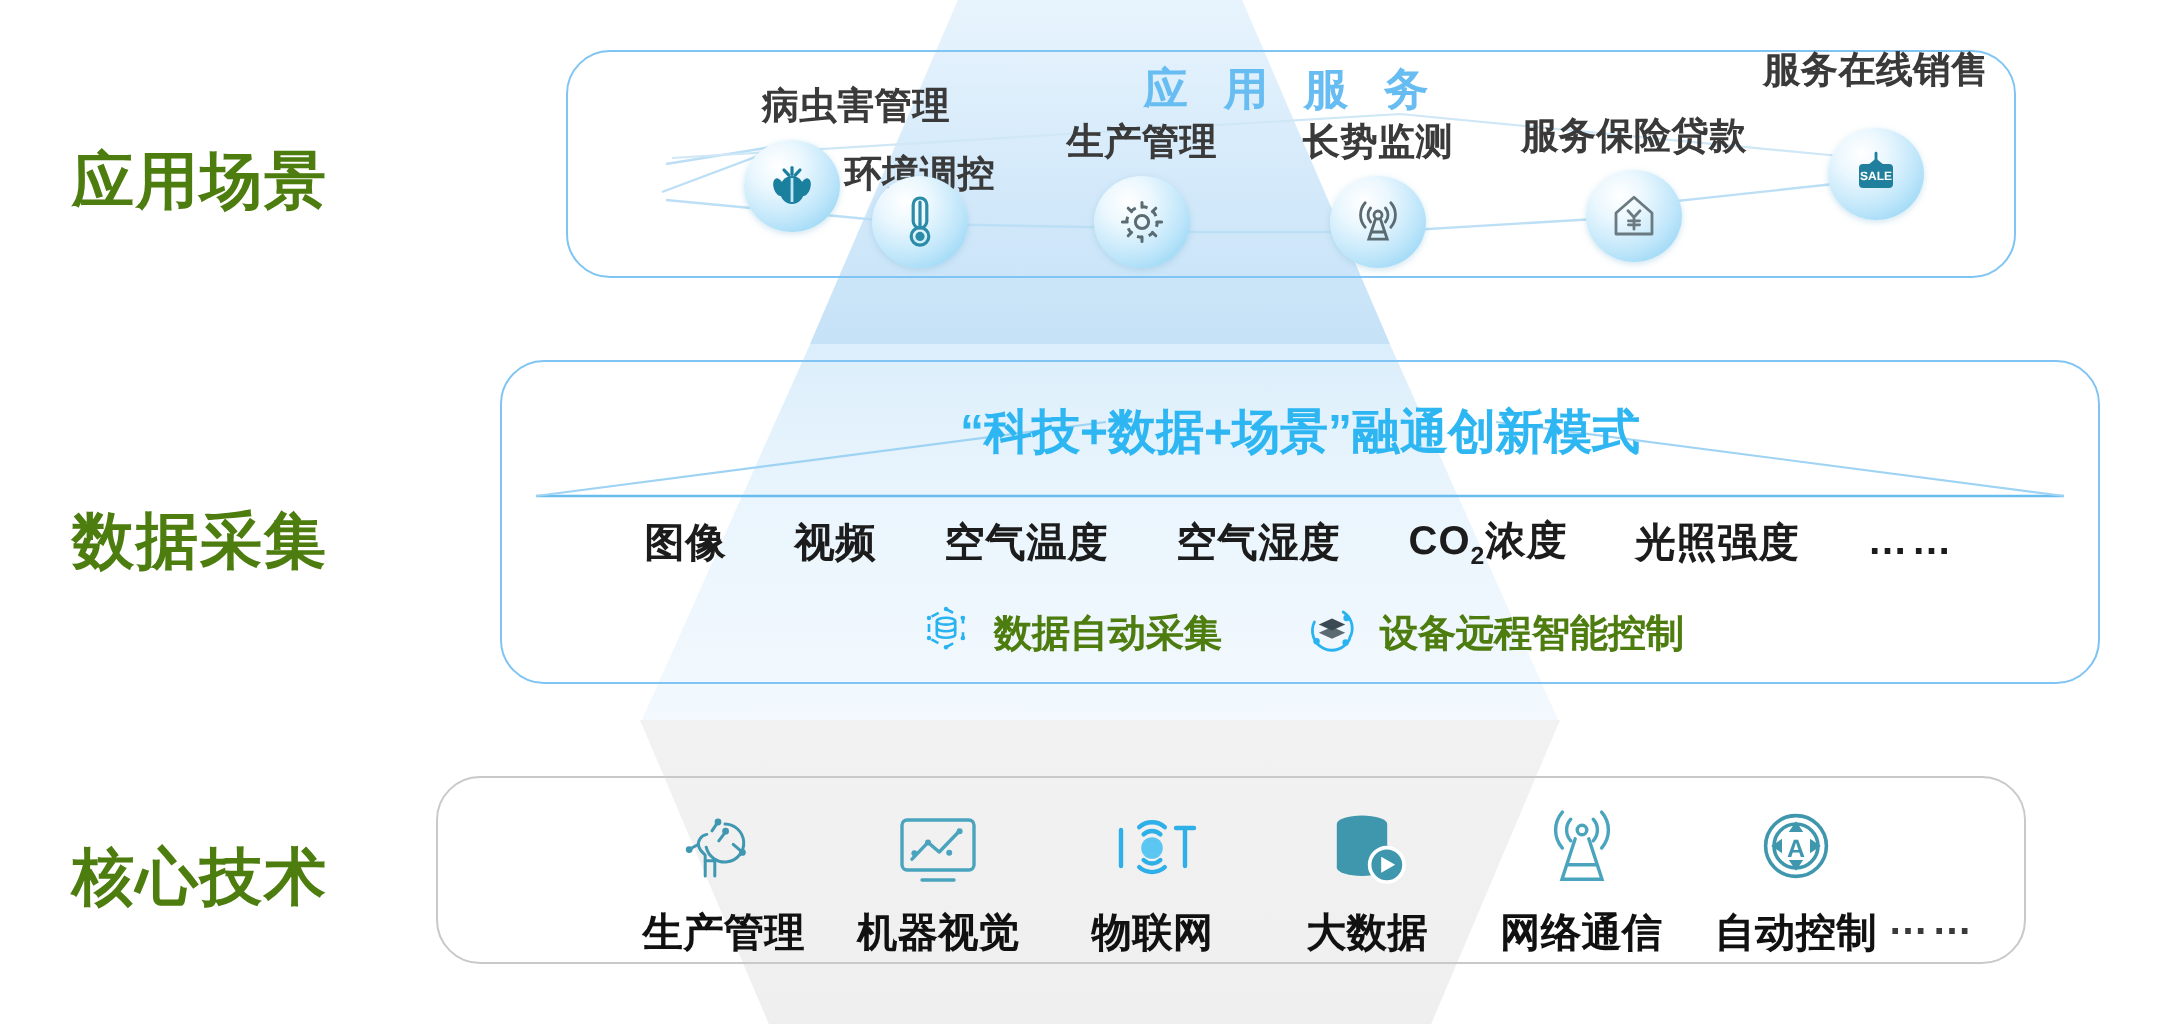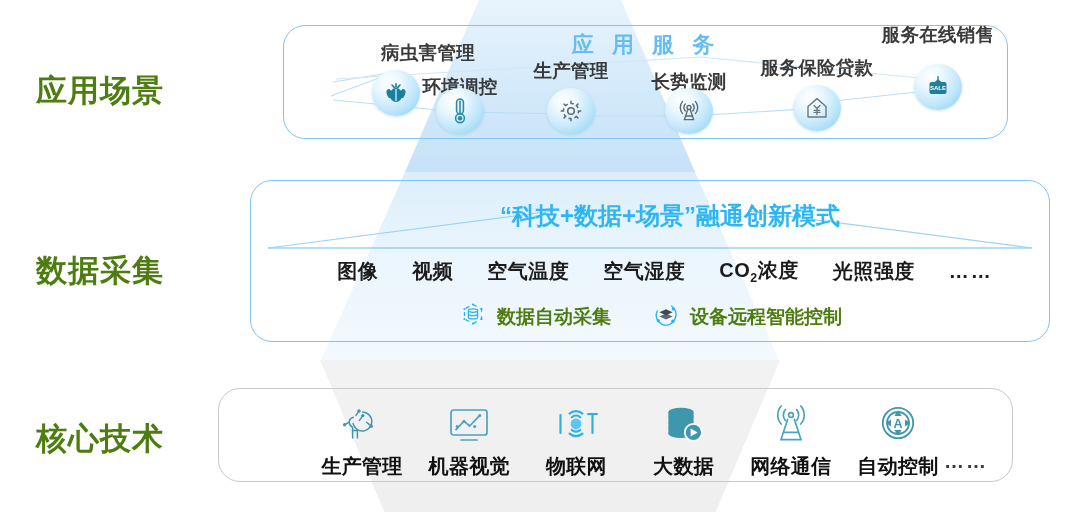--- a/index.html
+++ b/index.html
@@ -65,25 +65,25 @@
     background:radial-gradient(circle at 35% 28%,#ffffff 0%,#eaf7fe 28%,#bfe6fa 62%,#9fd9f6 82%,#bfe9fb 100%);
     box-shadow:0 1px 3px rgba(120,180,210,.35);
     display:flex;align-items:center;justify-content:center;
   }
   .sphere svg{display:block;}
 
   
   #panel-2{left:250px;top:180px;width:800px;height:162px;}
   #mid-title{
     position:absolute;left:250px;top:200px;width:800px;text-align:center;
-    color:#2db6f2;font-size:24px;font-weight:bold;white-space:nowrap;margin-left:20px;
+    color:#2db6f2;font-size:24px;font-weight:bold;white-space:nowrap;
   }
   #mid-items{
     position:absolute;left:250px;top:255px;width:800px;height:32px;
-    display:flex;align-items:center;justify-content:center;gap:34px;margin-left:15px;
+    display:flex;align-items:center;justify-content:center;gap:34px;
   }
   #mid-items .mi{
     color:#1c1c1c;font-size:20px;font-weight:bold;white-space:nowrap;letter-spacing:.5px;
   }
   #mid-items .mi.dots{color:#1c1c1c;letter-spacing:2px;}
   #mid-sub{
     position:absolute;left:250px;top:300px;width:800px;height:34px;
     display:flex;align-items:center;justify-content:center;gap:14px;
   }
   #mid-sub .msub{display:flex;align-items:center;gap:9px;}
@@ -172,21 +172,21 @@
           <path d="M13 3.2 v2.4 M13 20.4 v2.4 M3.2 13 h2.4 M20.4 13 h2.4
                    M6.1 6.1 l1.7 1.7 M18.2 18.2 l1.7 1.7
                    M19.9 6.1 l-1.7 1.7 M7.8 18.2 l-1.7 1.7" stroke-linecap="round"></path>
           <circle cx="13" cy="13" r="7.6" stroke-dasharray="2.4 3.6"></circle>
         </g>
       </svg>
     </div>
   </div>
 
   <div class="node" style="left:624px;top:58px;width:130px;height:110px;">
-    <div class="nlabel" style="top:0px;margin-top:11px;">长势监测</div>
+    <div class="nlabel" style="top:0px;">长势监测</div>
     <div class="sphere" style="top:30px;">
       <svg width="26" height="26" viewBox="0 0 26 26">
         <g stroke="#5a6b72" stroke-width="1.4" fill="none" stroke-linecap="round">
           <circle cx="13" cy="9.5" r="2"></circle>
           <path d="M9.3 6 a5.4 5.4 0 0 0 0 7 M16.7 6 a5.4 5.4 0 0 1 0 7"></path>
           <path d="M6.6 3.4 a9.2 9.2 0 0 0 0 12.2 M19.4 3.4 a9.2 9.2 0 0 1 0 12.2"></path>
           <path d="M11.6 12 L8.4 21.6 h9.2 L14.4 12"></path>
           <path d="M9.8 18 h6.4"></path>
         </g>
       </svg>

